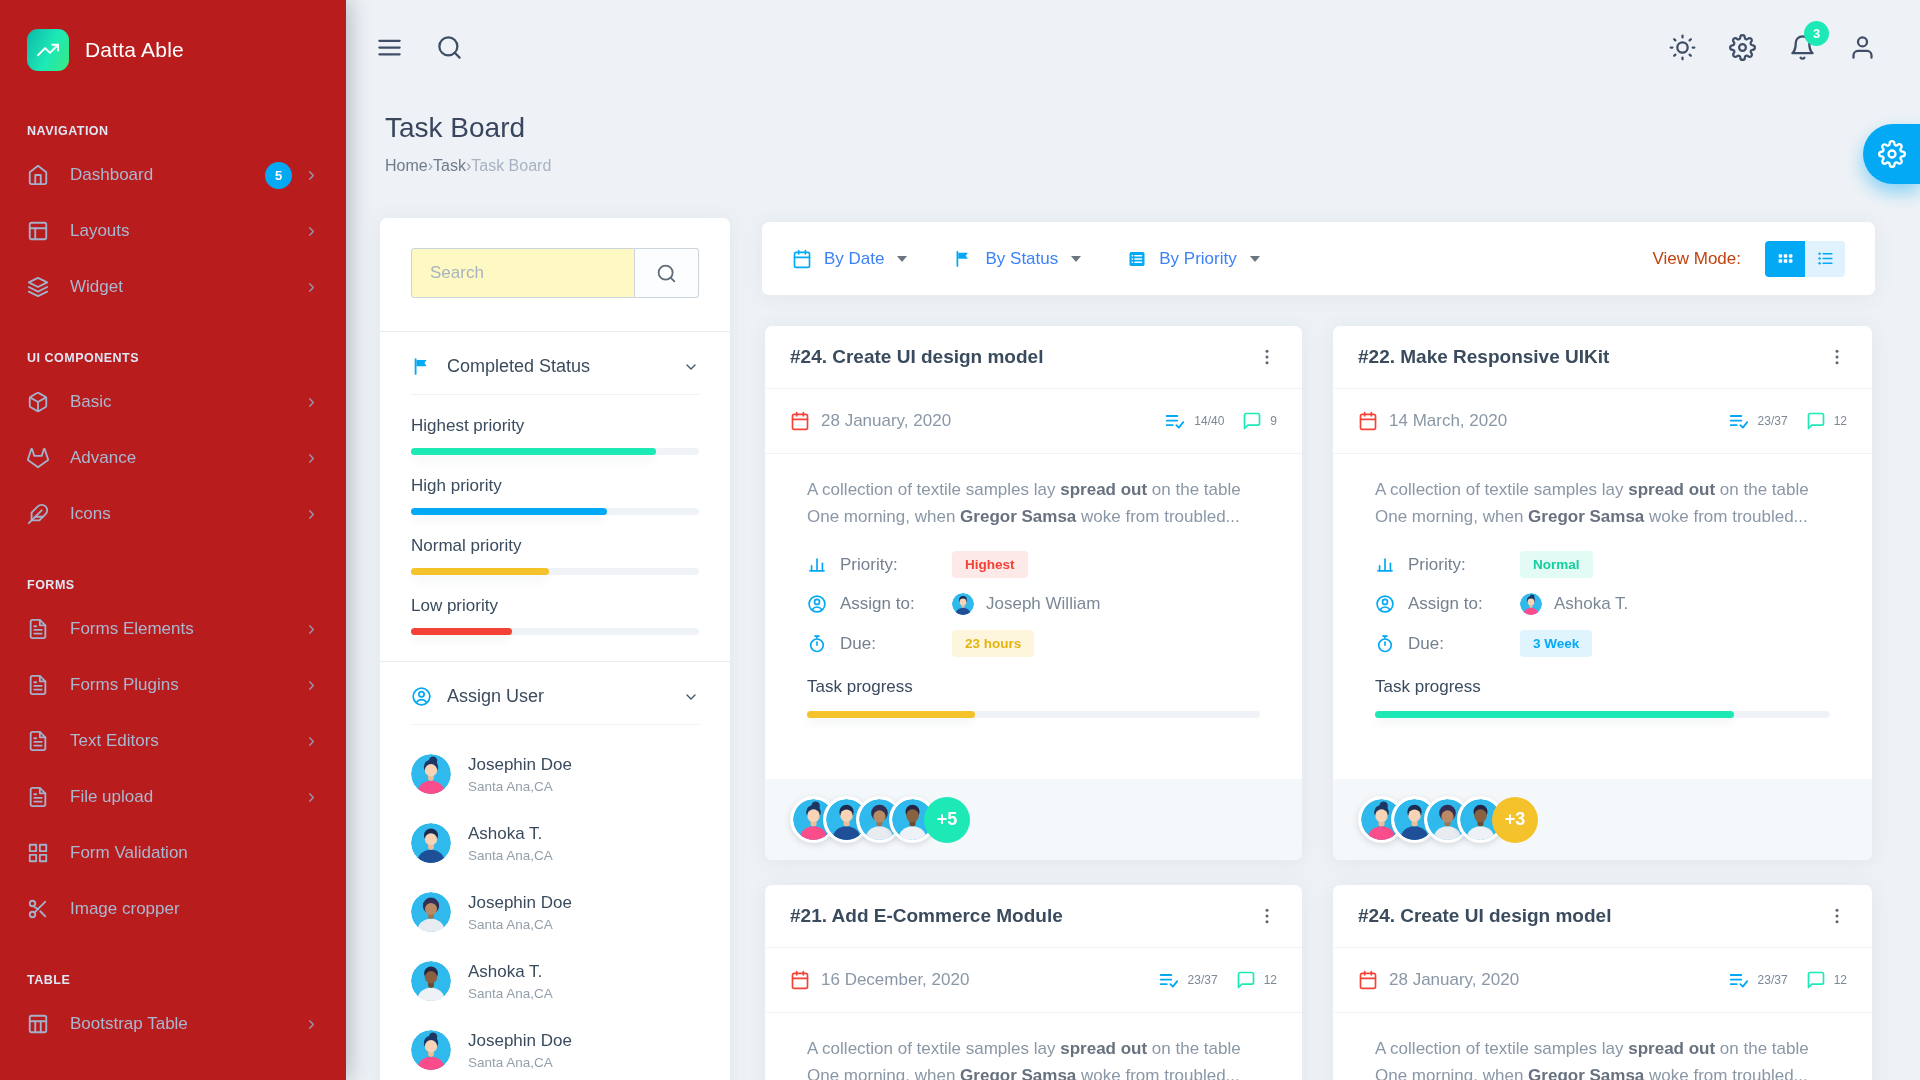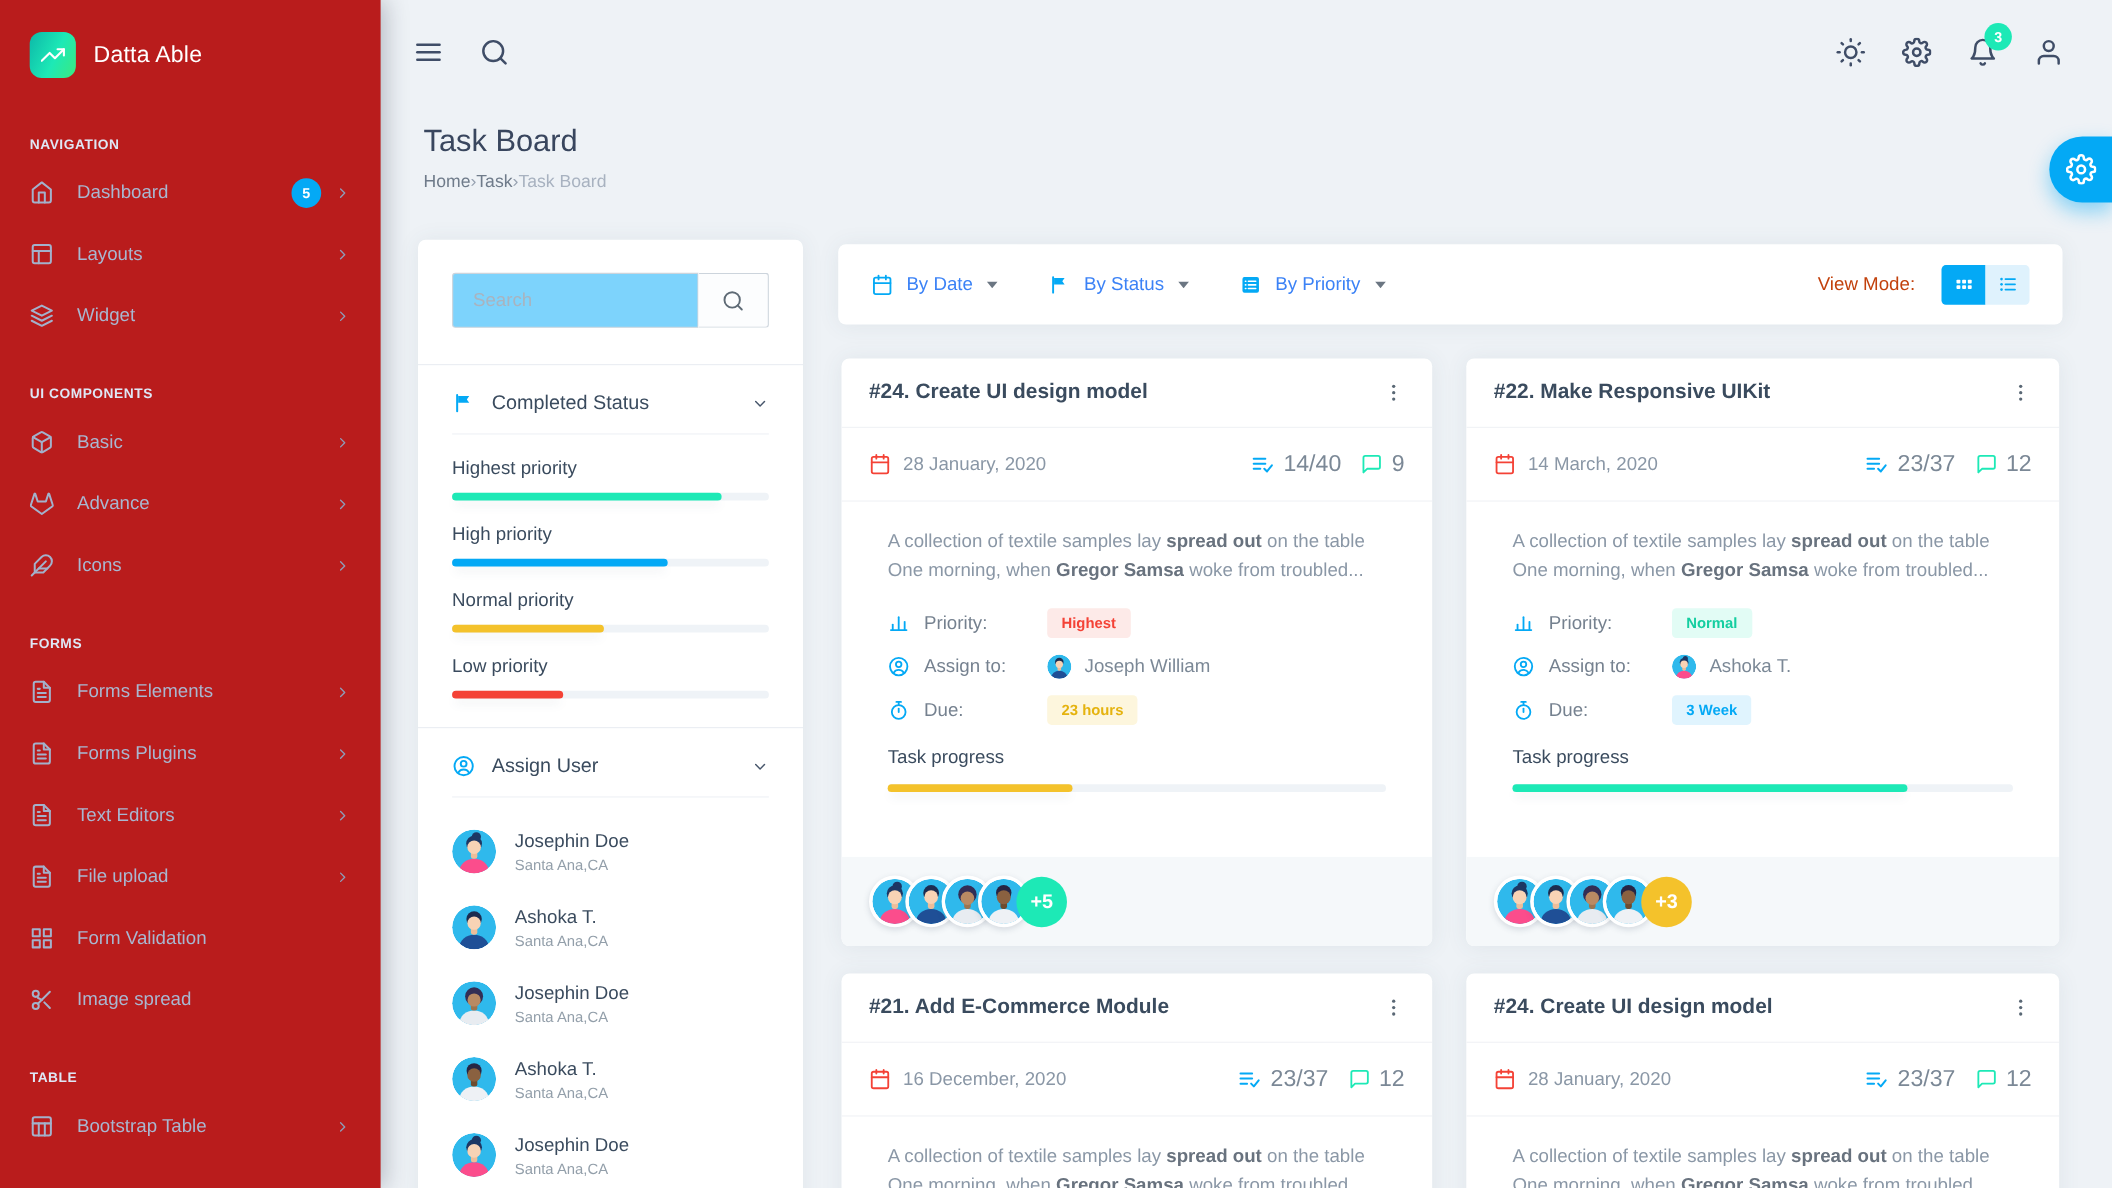--- a/index.html
+++ b/index.html
@@ -49,21 +49,21 @@
   .breadcrumb .bc-link{color:#6f7b8a;cursor:pointer}
   .breadcrumb .sep{color:#98a3b2;font-size:16px}
   .breadcrumb .current{color:#a8b2c0}
 
   .card-shadow{background:#fff;border-radius:7px;box-shadow:0 1px 20px rgba(69,90,100,.08)}
 
   
   .panel{position:absolute;left:380px;top:218px;width:350px;height:940px}
   .search-row{display:flex;margin:30px 31px 0;height:50px}
   .search-input{flex:1;min-width:0;border:1px solid #ccd4dc;border-radius:3px 0 0 3px;padding:0 18px;
-                font-size:17px;color:#555;outline:none;background:#7dd3fc}
+                font-size:17px;color:#555;outline:none;background:#fef9c3}
   .search-input::placeholder{color:#a9b3bf}
   .search-btn{width:64px;border:1px solid #ccd4dc;border-left:none;border-radius:0 3px 3px 0;background:#fcfdfe;
               display:flex;align-items:center;justify-content:center;color:#5f6b76;cursor:pointer}
   .search-btn svg{width:21px;height:21px}
   .panel-divider{border-top:1px solid #e9edf2;margin-top:33px}
   .panel-divider.second{margin-top:26px}
   .sec{padding:24px 31px 0}
   .sec-head{display:flex;align-items:center}
   .sec-ic{width:21px;height:21px;color:#04a9f5;flex:none}
   .sec-title{font-size:18px;color:#3a4b5e;margin-left:15px;font-weight:500}
@@ -99,21 +99,21 @@
   #card3{left:765px;top:885px}
   #card4{left:1333px;top:885px;width:539px}
   .tc-head{display:flex;align-items:center;padding:20px 25px;border-bottom:1px solid #f0f2f5}
   .tc-title{font-size:19px;font-weight:bold;color:#3a4b5e}
   .kebab{margin-left:auto;width:20px;height:20px;color:#5a6875;cursor:pointer}
   .tc-meta{display:flex;align-items:center;padding:21px 25px;border-bottom:1px solid #f0f2f5}
   .meta-date{display:flex;align-items:center;font-size:17px;color:#8a97a6}
   .meta-date svg{width:20px;height:20px;color:#f44236;margin-right:11px}
   .meta-right{margin-left:auto;display:flex;align-items:center}
   .meta-chk{width:22px;height:22px;color:#04a9f5;margin-right:8px}
-  .meta-count{font-size:21px;color:#7b8896}
+  .meta-count{font-size:12px;color:#7b8896}
   .meta-com{width:20px;height:20px;color:#1de9b6;margin:0 8px 0 18px}
   .tc-body{padding:22px 42px 0}
   .desc{font-size:17px;color:#8a97a6;line-height:1.6}
   .desc b{color:#68727e}
   .trow{display:flex;align-items:center;margin-top:15px}
   .trow.first{margin-top:21px}
   .t-ic{width:20px;height:20px;color:#04a9f5;flex:none}
   .t-lbl{font-size:17px;color:#75818f;margin-left:13px;width:112px}
   .badge{display:inline-block;padding:6px 13px;border-radius:4px;font-size:13.5px;font-weight:bold}
   .assignee{display:flex;align-items:center}
@@ -512,21 +512,21 @@
   <div class="s-item">
     <svg class="ic">
         <use href="#i-grid"></use>
       </svg>
     <span class="lbl">Form Validation</span>
   </div>
   <div class="s-item">
     <svg class="ic">
         <use href="#i-scissors"></use>
       </svg>
-    <span class="lbl">Image spread</span>
+    <span class="lbl">Image cropper</span>
   </div>
 
   <div class="s-caption later">TABLE</div>
   <div class="s-item">
     <svg class="ic">
         <use href="#i-table"></use>
       </svg>
     <span class="lbl">Bootstrap Table</span>
     <svg class="s-chev">
         <use href="#i-chev-right"></use>

